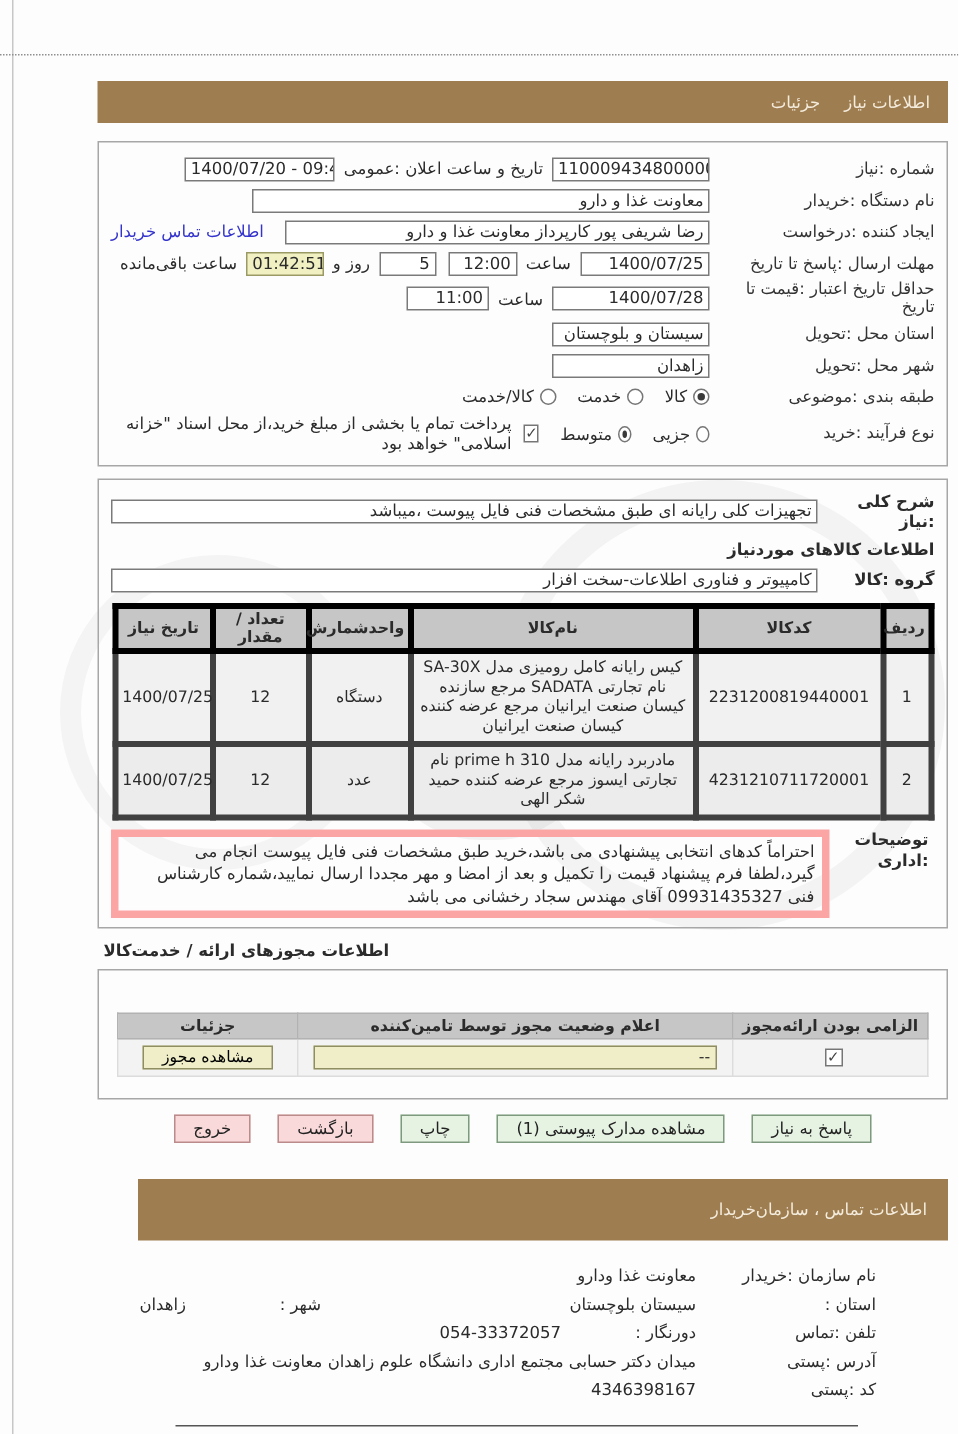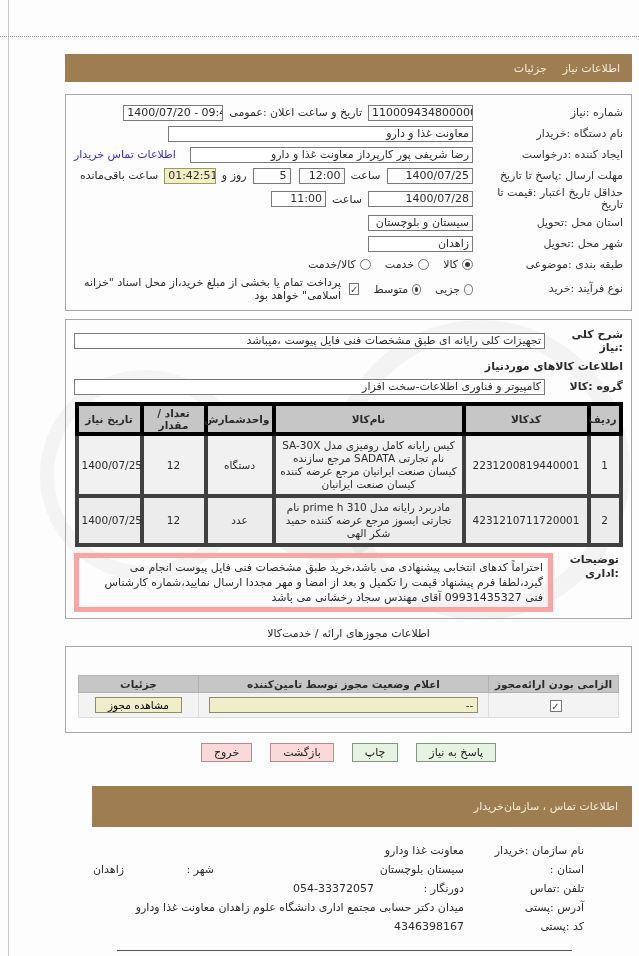--- a/index.html
+++ b/index.html
@@ -43,21 +43,21 @@
   table.goods { border-collapse:collapse; width:544px; margin:6px auto 4px; font-size:10.5px; table-layout:fixed; }
   table.goods th { background:#c6c6c6; border:4px solid #000000; font-weight:bold; height:18px; padding:1px 2px; }
   table.goods td { background:#f1f1f1; border:4px solid #404040; padding:3px 3px; text-align:center; vertical-align:middle; line-height:13px; }
   table.goods tr.alt td { background:#ececec; }
   .c-no{width:32px;} .c-code{width:125px;} .c-name{width:190px;} .c-unit{width:68px;} .c-qty{width:64px;} .c-date{width:65px;}
 
   .notesrow { display:flex; margin-top:6px; }
   .noteslabel { width:70px; flex:0 0 70px; font-weight:bold; line-height:14px; padding-right:4px; }
   .notesbox { flex:1; border:5px solid #fca5a5; background:transparent; padding:2px 5px; line-height:15px; text-align:right; }
 
-  .lic-title { text-align:center; margin:8px 4px 6px; }
+  .lic-title { text-align:left; margin:8px 4px 6px;font-weight:bold; }
   .licpanel { border:1px solid #a7a7a7; padding:28px 10px 14px; margin-bottom:10px; }
   table.lic { border-collapse:collapse; width:540px; margin:0 auto; font-size:10.5px; table-layout:fixed; }
   table.lic th { background:#c6c6c6; border:1px solid #b2b2b2; font-weight:bold; height:17px; padding:1px 2px; }
   table.lic td { background:#f3f3f3; border:1px solid #dcdcdc; padding:4px 4px; text-align:center; }
   .lc1{width:130px;} .lc2{width:290px;} .lc3{width:120px;}
   .statusbox { display:inline-block; width:96%; background:#efeec9; border:1px solid #8e8e62; height:16px; line-height:14px; text-align:right; padding:0 4px; }
   .beigebtn { background:#efeec9; border:1px solid #8e8e62; font-size:10.5px; padding:1px 12px; font-family:inherit; cursor:pointer; }
 
   .btnrow { display:flex; justify-content:center; gap:18px; margin:10px 0 0; }
   .btn { font-family:inherit; font-size:11px; padding:2px 12px; cursor:pointer; border:1px solid #7f997f; background:#e6f3e3; color:#222; }
@@ -236,20 +236,21 @@
           <td><span class="cb on"></span></td>
           <td><span class="statusbox">--</span></td>
           <td><button class="beigebtn">مشاهده مجوز</button></td>
         </tr>
       </tbody>
         </table>
     </div>
 
     <div class="btnrow">
       <button class="btn">پاسخ به نیاز</button>
+      <button class="btn">مشاهده مدارک پیوستی (1)</button>
       <button class="btn">چاپ</button>
       <button class="btn pink">بازگشت</button>
       <button class="btn pink">خروج</button>
     </div>
 
     <div class="bar2">
       <span>اطلاعات تماس ، سازمان‌خریدار</span>
     </div>
 
     <div class="contact">

